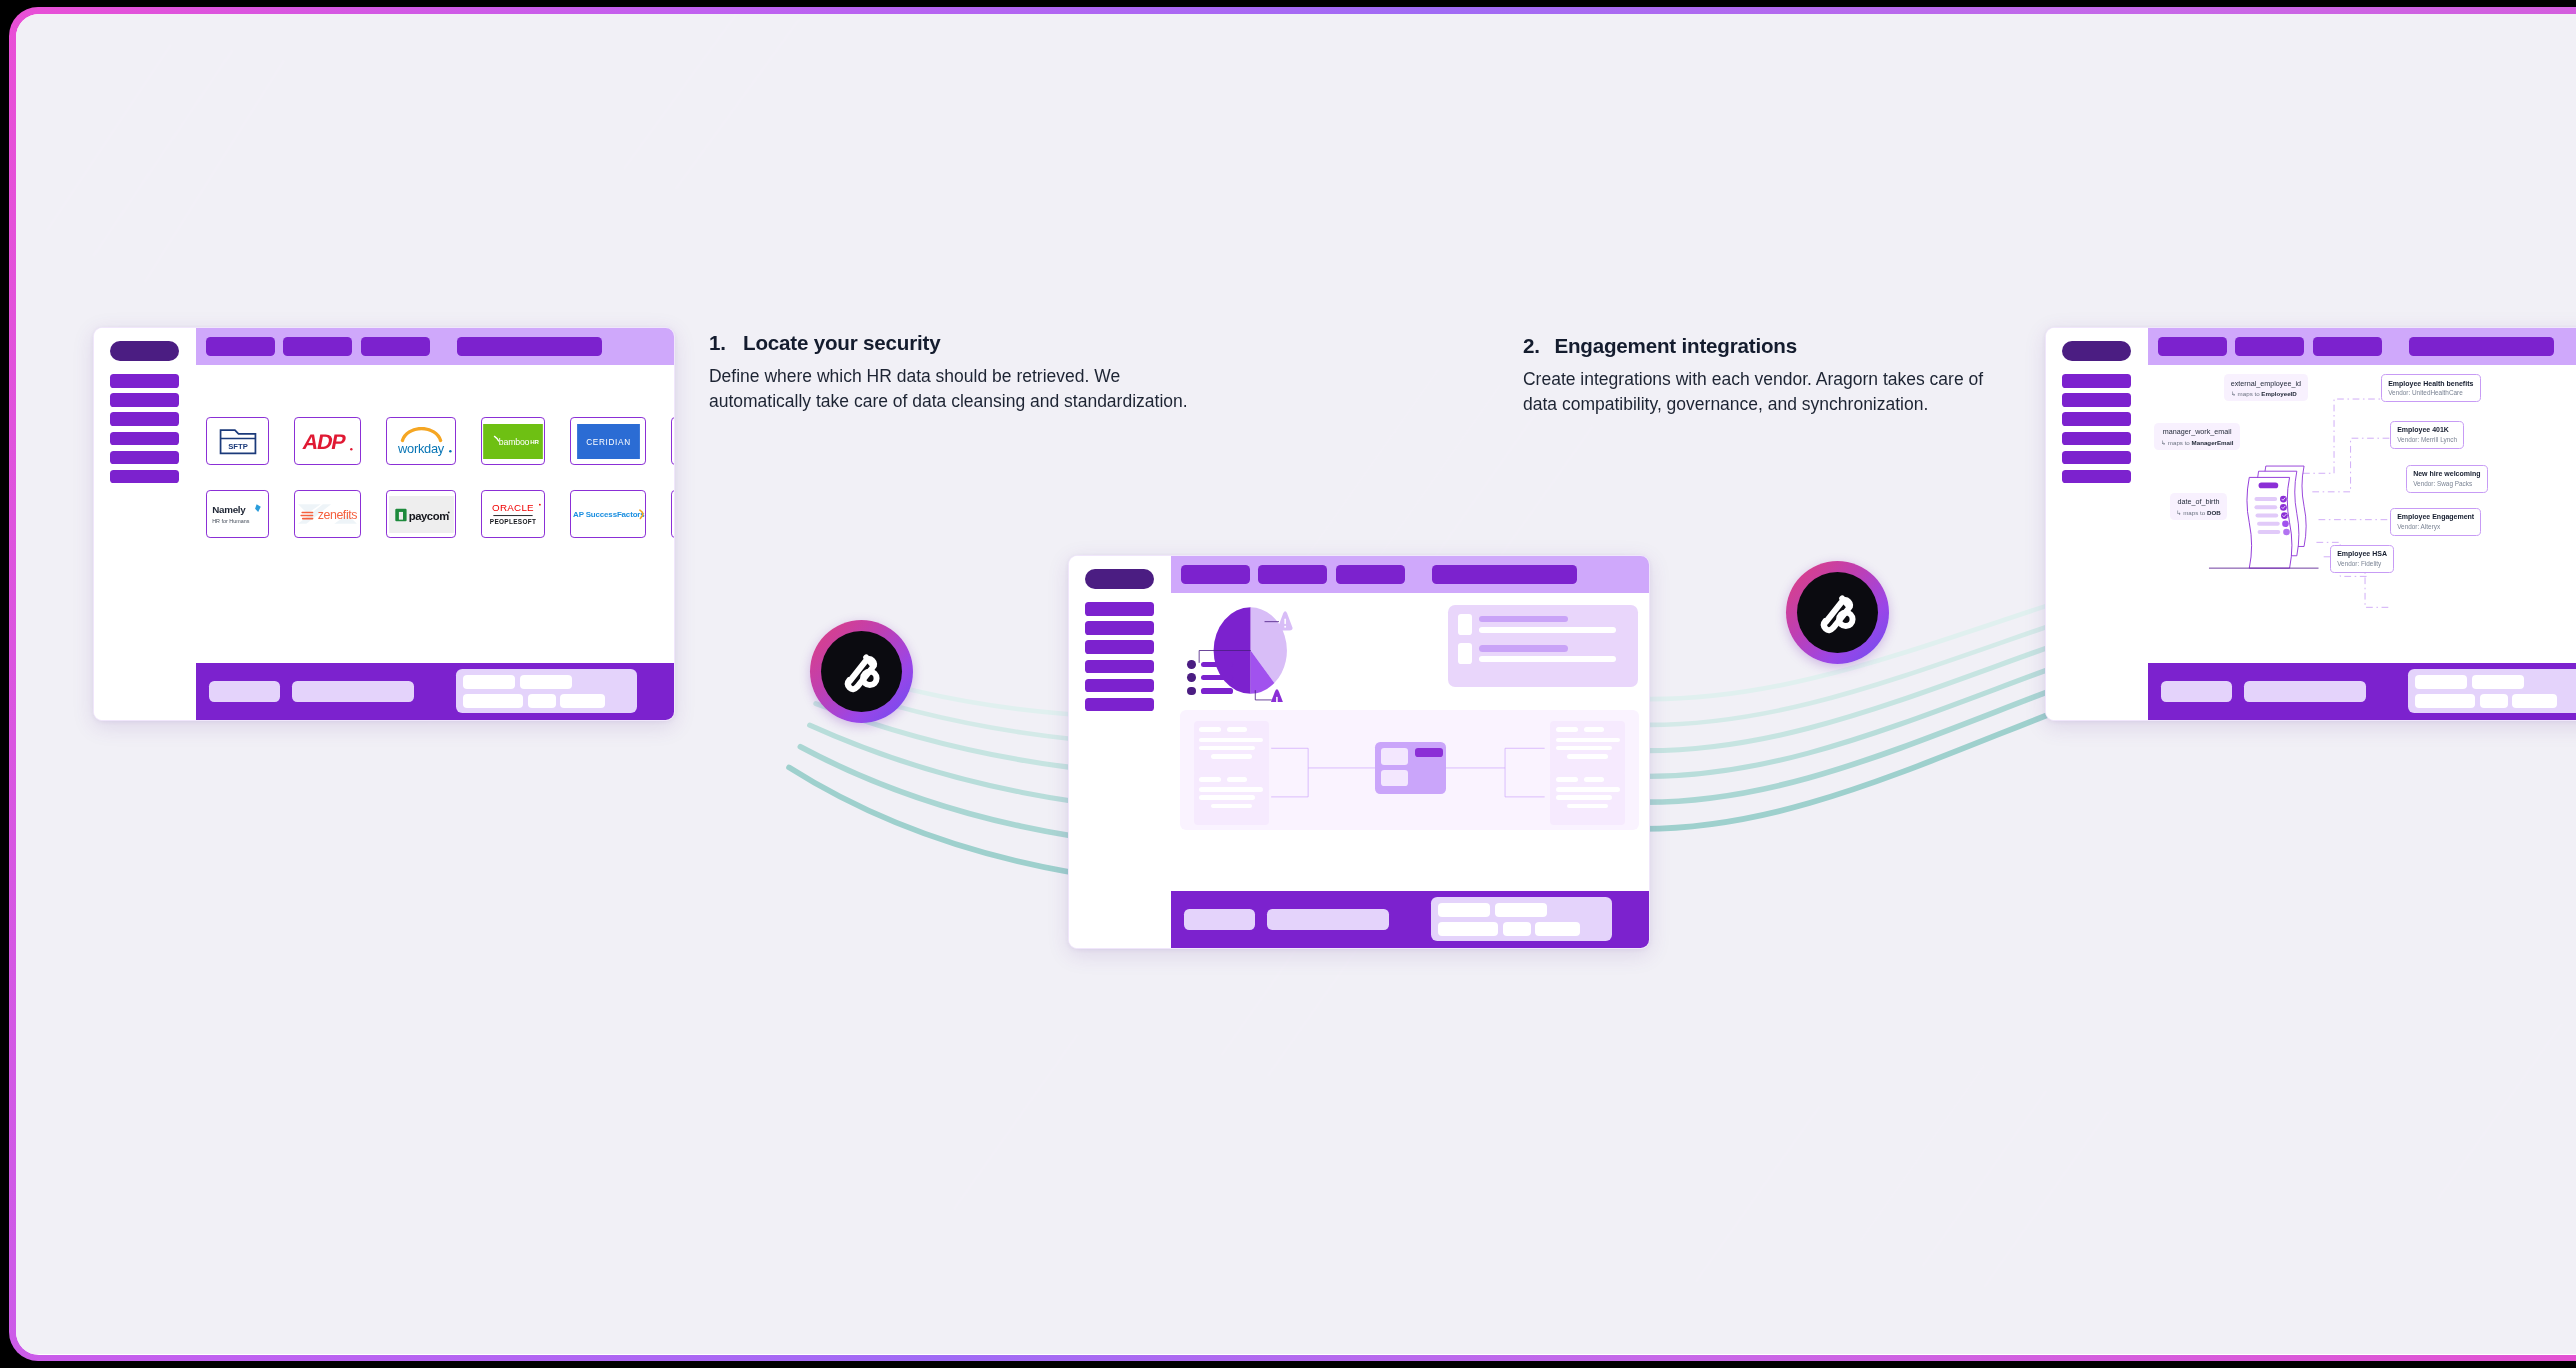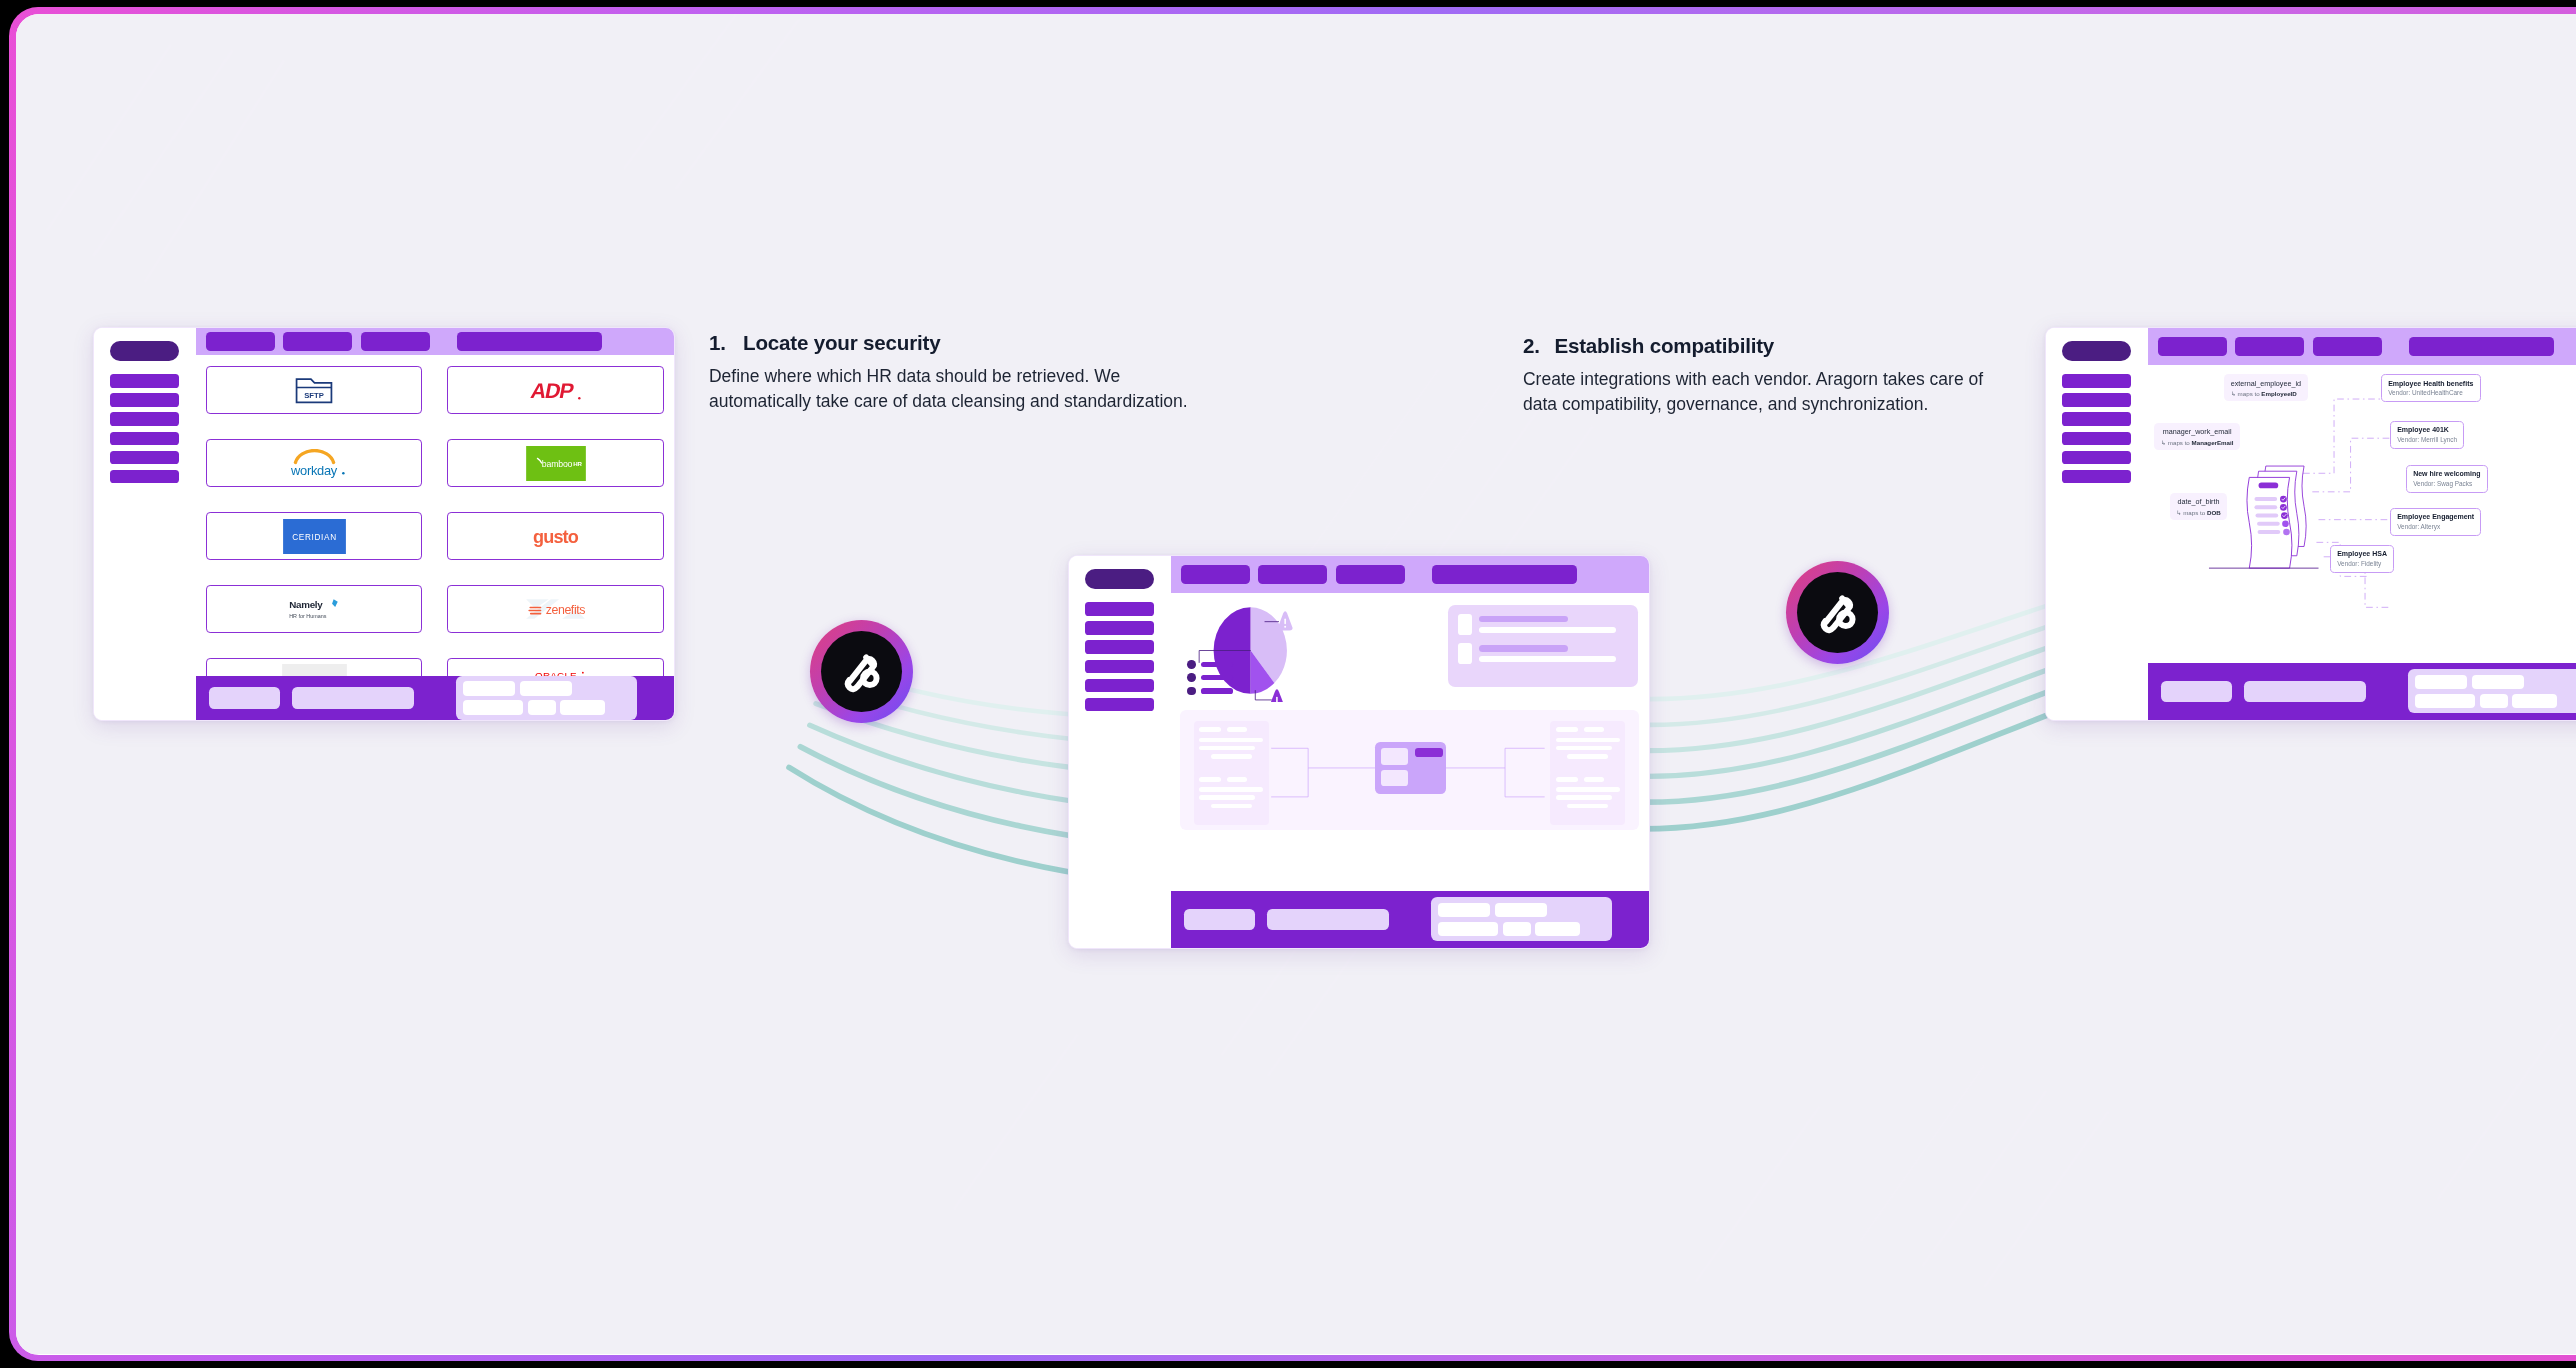--- a/index.html
+++ b/index.html
@@ -30,21 +30,21 @@
   .topbar{background:#cfa8fb;display:flex;align-items:center;gap:8.2px;padding:0 10.3px;}
   .tab-pill{background:#7c22ce;border-radius:4.6px;}
   .card-body{flex:1 1 auto;background:#fff;position:relative;overflow:hidden;}
   .footer{background:#7c22ce;display:flex;align-items:center;gap:11.3px;padding:0 13.4px;}
   .f-pill{background:#e4d3fb;border-radius:5.2px;}
   .f-group{background:#e4d3fb;border-radius:6.2px;display:flex;flex-wrap:wrap;gap:4.6px;
            align-content:center;padding:6.2px 7.2px;box-sizing:border-box;}
   .f-chip{background:#fff;border-radius:4.1px;}
 
   
-  .logo-grid{display:grid;grid-template-columns:repeat(2,1fr);gap:25px;padding:11.3px 10.3px;}
+  .logo-grid{display:grid;grid-template-columns:repeat(6,1fr);gap:25px;padding:11.3px 10.3px;margin-top:41px;}
   .logo-tile{border:0.8px solid #8b2fd6;border-radius:4.1px;background:#fff;
              display:flex;align-items:center;justify-content:center;height:46px;}
   .logo-tile svg,.logo-tile .txt{display:block;}
 
   
   .badge{position:absolute;border-radius:50%;
          background:linear-gradient(135deg,#e0407f 0%,#c03fb0 38%,#9a46e8 70%,#6a4df0 100%);
          display:flex;align-items:center;justify-content:center;
          box-shadow:0 3.1px 10.3px rgba(120,40,180,.28);}
   .badge-inner{border-radius:50%;background:#0b0b10;display:flex;align-items:center;justify-content:center;}
@@ -546,21 +546,21 @@
        <span style="display:inline-block;width:6.2px;"></span>
        <span>Locate your security</span>
      </h3>
      <p>Define where which HR data should be retrieved. We automatically take care of data cleansing and standardization.</p>
    </div>
 
    <div class="step" style="left:1507px;top:320px;width:495px;">
      <h3>
        <span>2.</span>
        <span style="display:inline-block;width:3.6px;"></span>
-       <span>Establish compatibility</span>
+       <span>Engagement integrations</span>
      </h3>
      <p>Create integrations with each vendor. Aragorn takes care of data compatibility, governance, and synchronization.</p>
    </div>
 
 
   </div>
  </div>
 </div>
 
 

